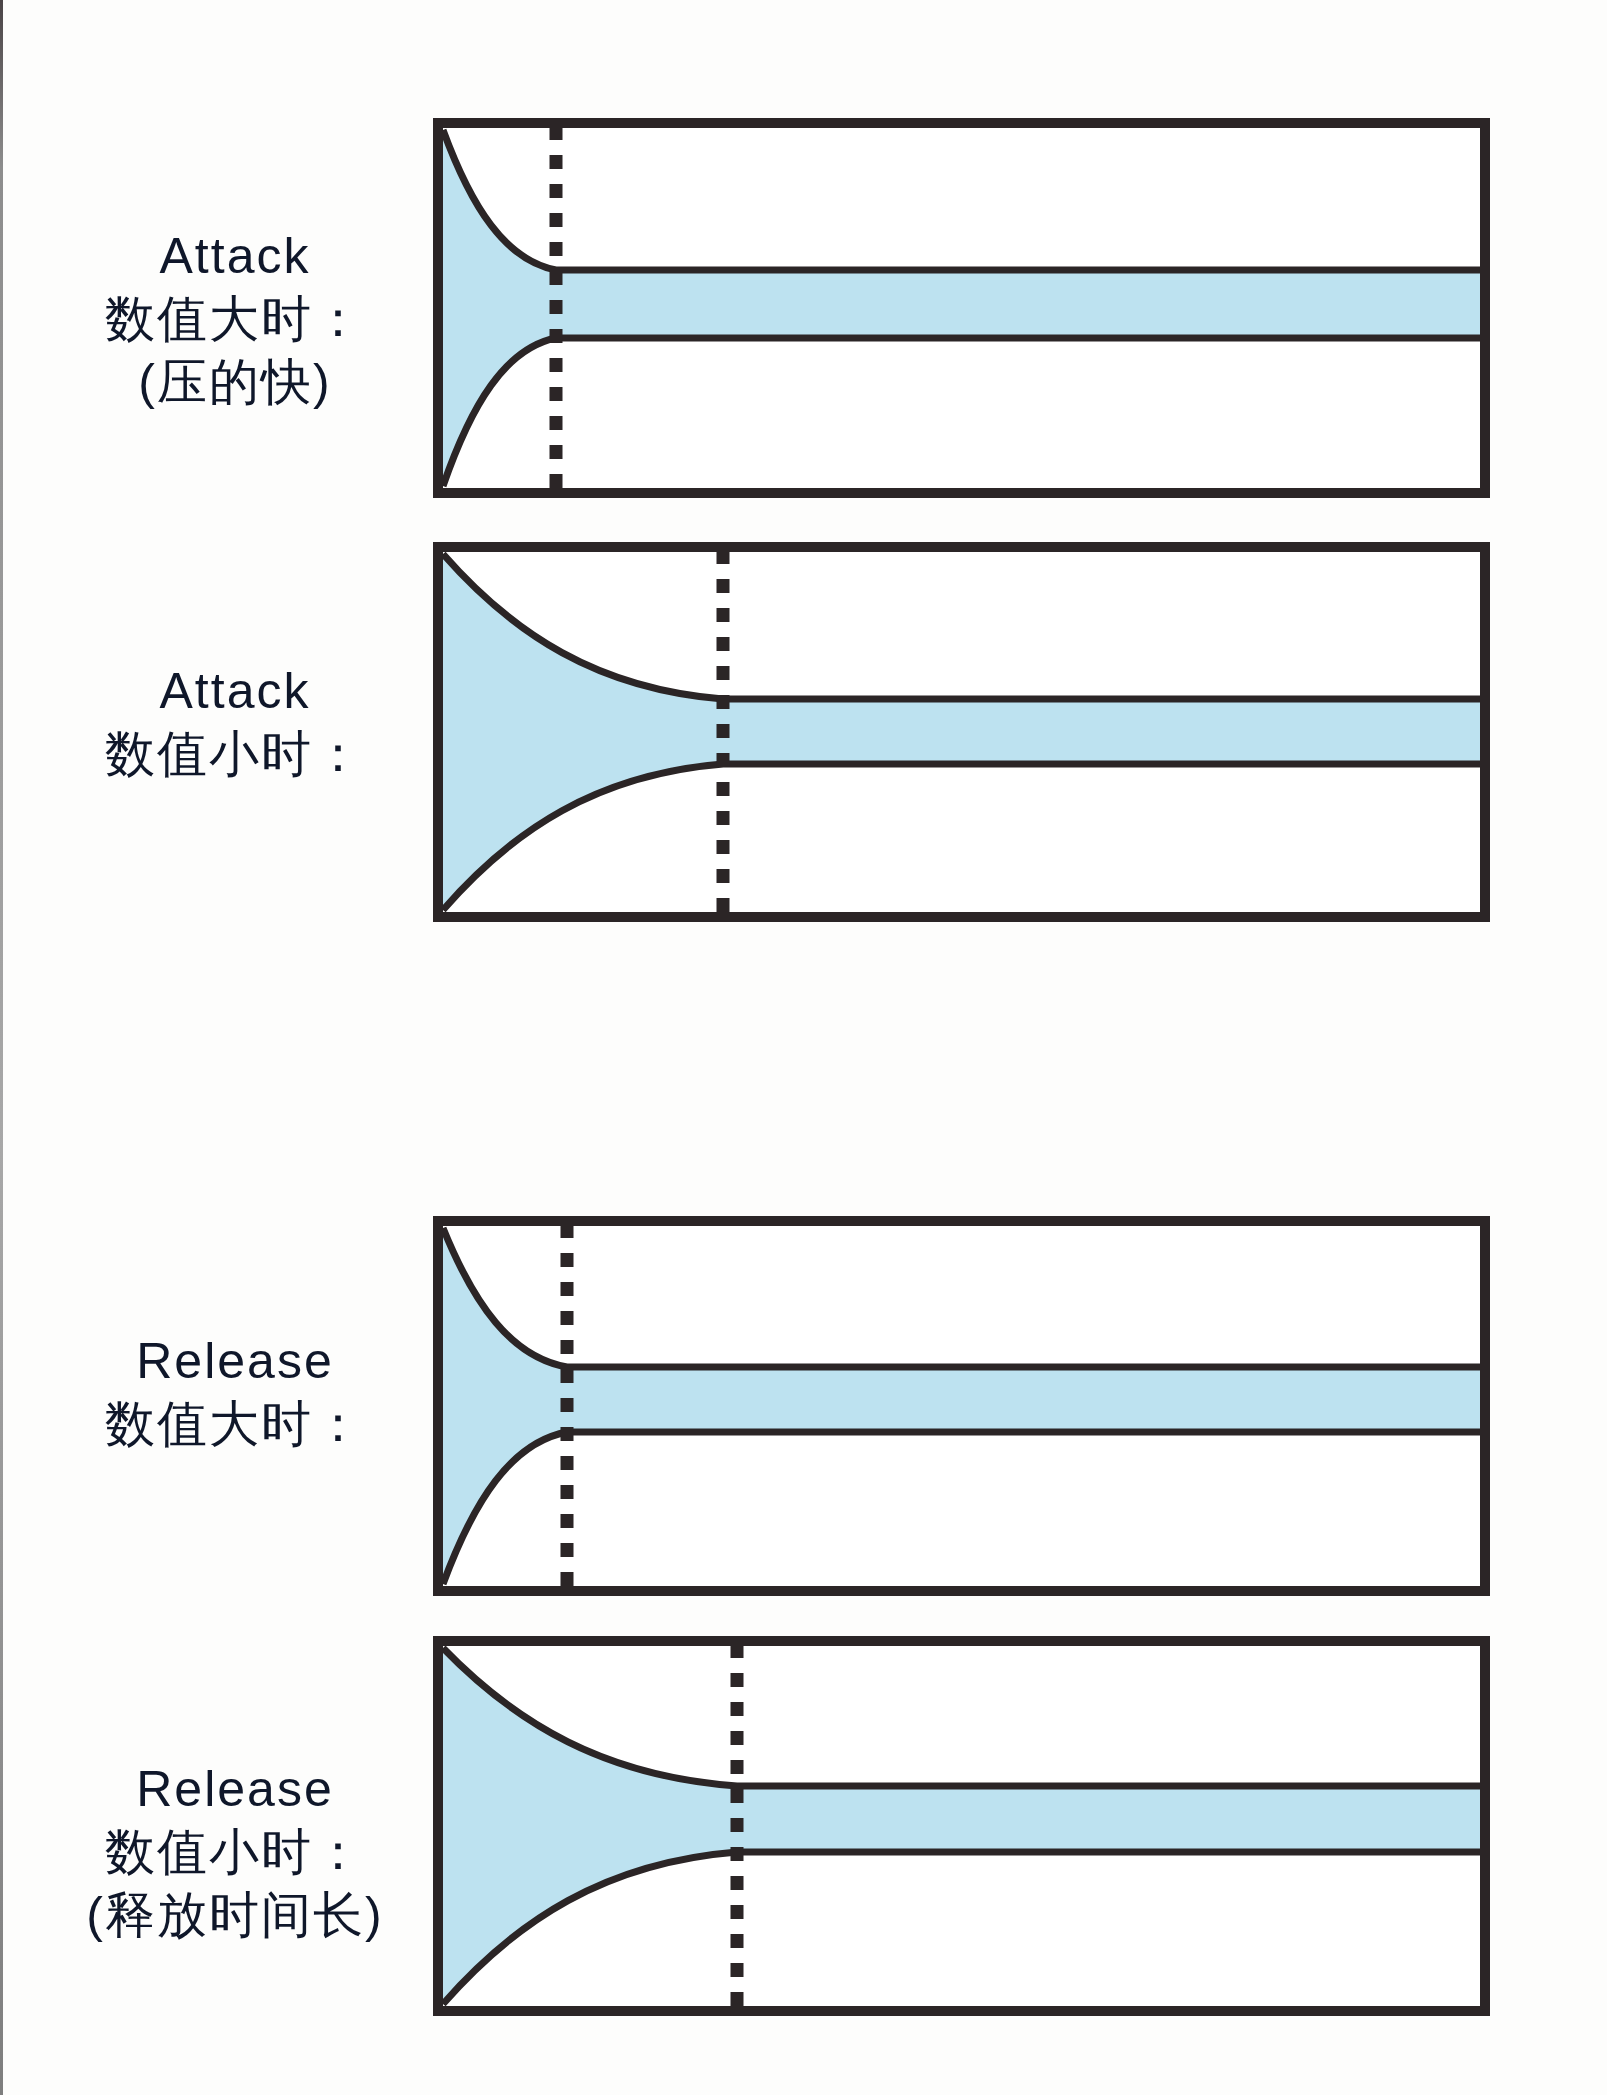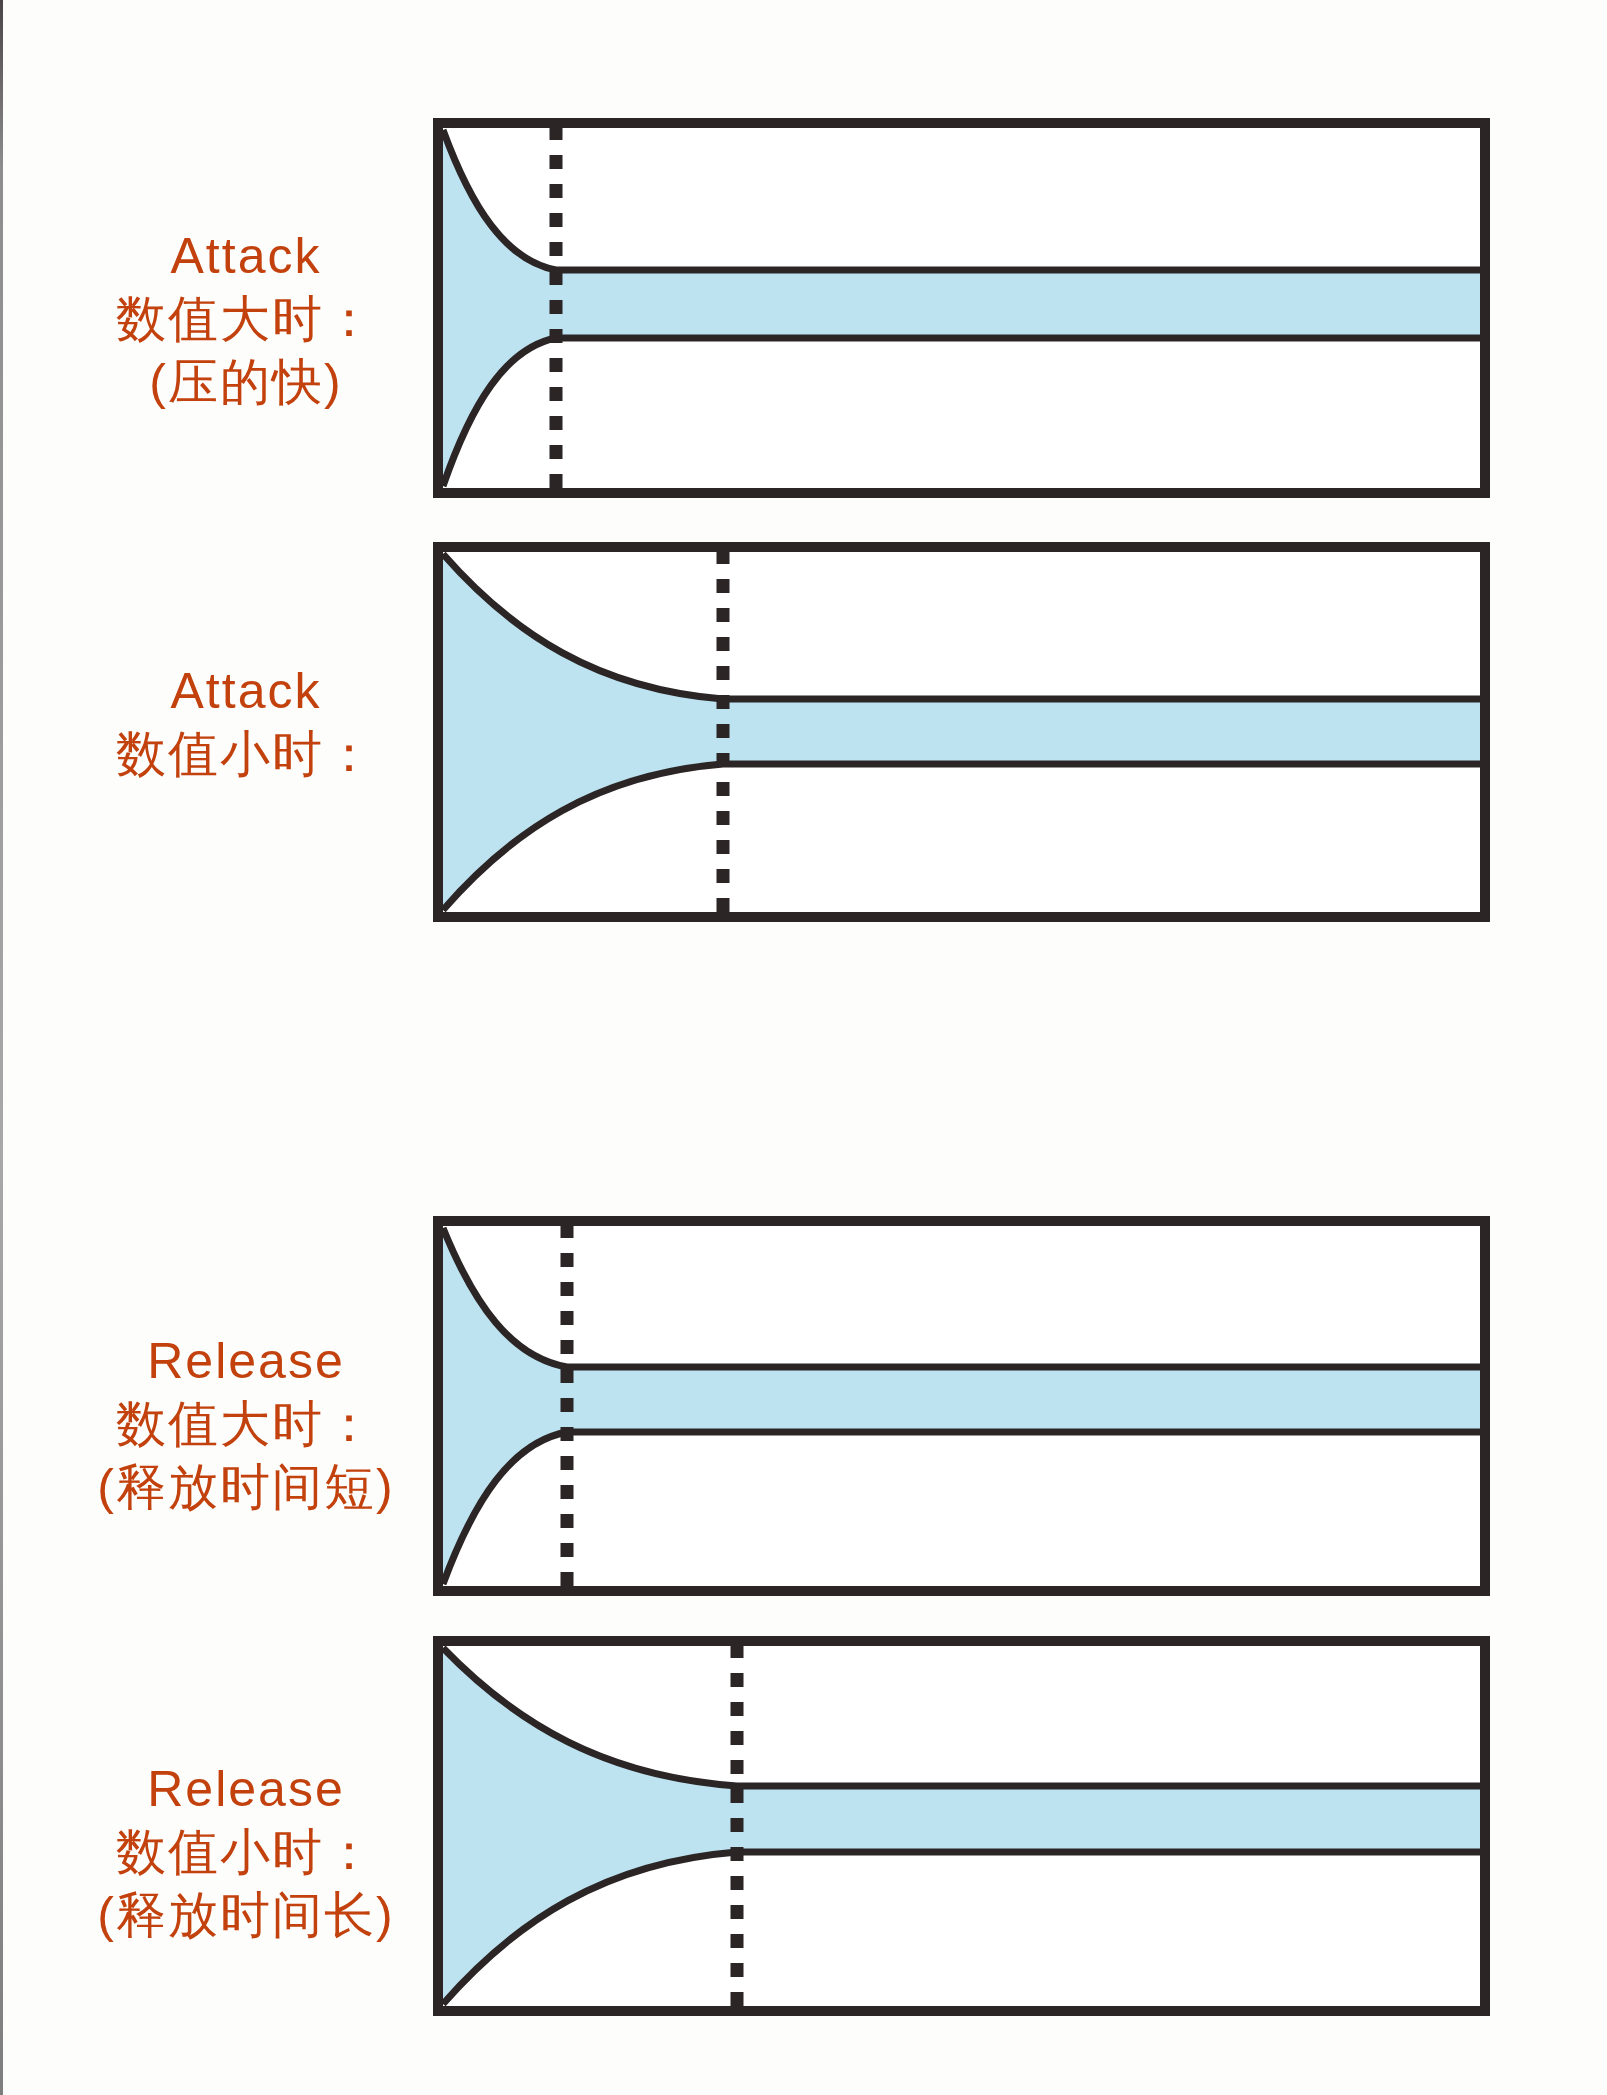--- a/index.html
+++ b/index.html
@@ -8,22 +8,22 @@
     background:#fdfdfc;
     font-family:"Liberation Sans","DejaVu Sans",sans-serif;
   }
   .edge-artifact{
     position:absolute;left:0;top:0;width:3px;height:2095px;
     background:linear-gradient(180deg,#4a4446 0%,#8d8d8d 8%,#a8a8a8 55%,#7e7e7e 100%);
   }
   .panel{position:absolute;left:433px;width:1057px;height:380px;}
   .panel svg{display:block;width:1057px;height:380px;}
   .label{
-    position:absolute;left:36px;width:420px;text-align:center;
-    color:#c2410c;font-size:50px;line-height:63px;letter-spacing:1px;
+    position:absolute;left:25px;width:420px;text-align:center;
+    color:#0f172a;font-size:50px;line-height:63px;letter-spacing:1px;
     white-space:nowrap;
   }
   .label div{letter-spacing:2px;}
 </style>
 </head>
 <body>
 
 <div class="edge-artifact"></div>
 
 <div class="label" style="top:225px">
@@ -31,21 +31,20 @@
   <div>数值大时：</div>
   <div>(压的快)</div>
 </div>
 <div class="label" style="top:660px">
   <div>Attack</div>
   <div>数值小时：</div>
 </div>
 <div class="label" style="top:1330px">
   <div>Release</div>
   <div>数值大时：</div>
-  <div>(释放时间短)</div>
 </div>
 <div class="label" style="top:1758px">
   <div>Release</div>
   <div>数值小时：</div>
   <div>(释放时间长)</div>
 </div>
 
 <div class="panel" style="top:118px">
   <svg viewBox="0 0 1057 380">
       <rect x="5" y="5" width="1047" height="370" fill="#ffffff"></rect>

